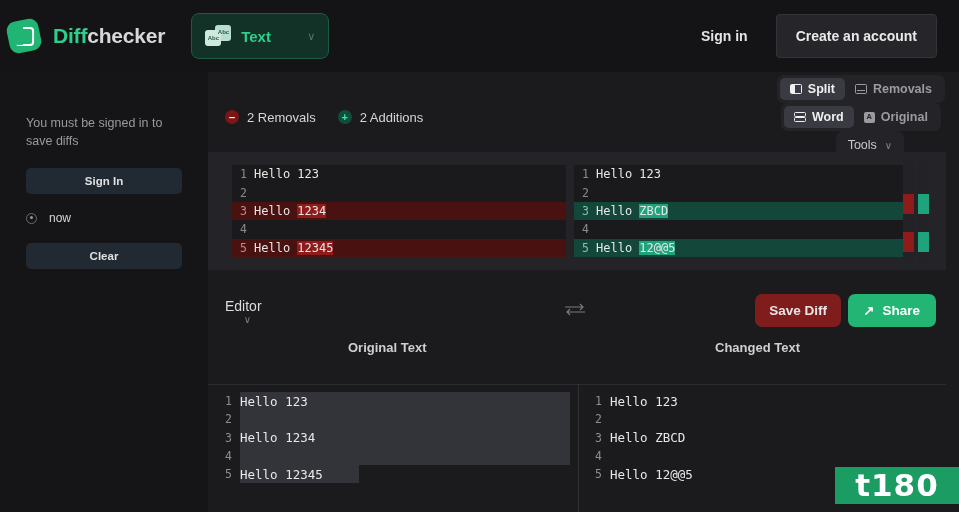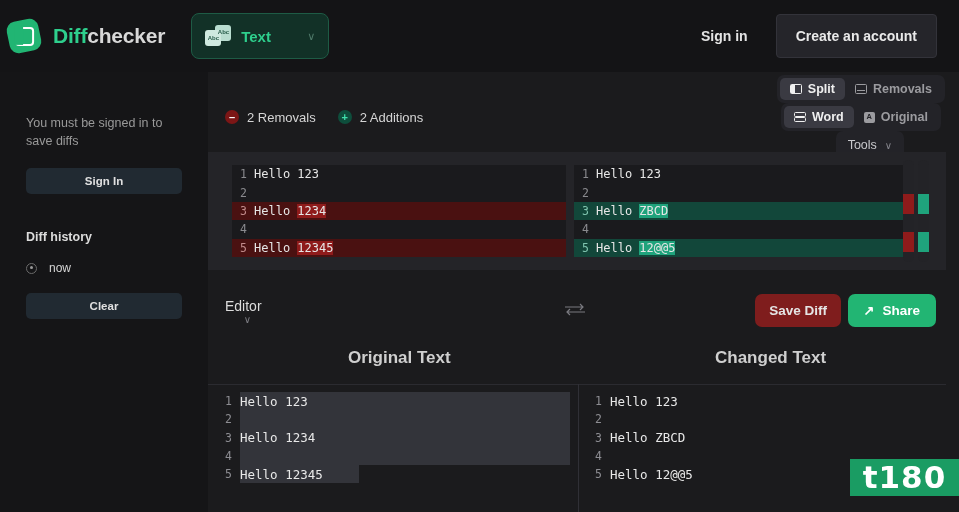--- a/index.html
+++ b/index.html
@@ -218,21 +218,21 @@
     position: absolute; right: 10px; top: 12px;
     padding: 9px 16px; border-radius: 7px; background: #22b573;
     color: #ffffff; font-size: 13.5px; font-weight: bold; cursor: pointer;
     display: flex; align-items: center;
   }
   .share-btn .arrow { margin-right: 8px; font-size: 13px; }
 
   
   .ed-heads { position: absolute; left: 0; top: 268px; width: 738px; height: 36px; }
   .ed-head {
-    position: absolute; top: 8px; color: #cfcfcf; font-size: 17px; font-weight: 600;
+    position: absolute; top: 0; color: #cfcfcf; font-size: 13px; font-weight: 600;
   }
   .ed-head.l { left: 140px; } .ed-head.r { left: 507px; }
 
   .ed-divider {
     position: absolute; left: 370px; top: 312px; width: 1px; height: 128px;
     background: #303036;
   }
   .ed-hr {
     position: absolute; left: 0; top: 312px; width: 738px; height: 1px;
     background: #2b2b30;
@@ -257,21 +257,21 @@
     background: #33343a;
   }
   .editor.left .sel-tail {
     position: absolute; left: 22px; top: 73px; width: 119px; height: 18px;
     background: #33343a;
   }
   .editor.left .lines { position: relative; z-index: 2; }
 
   
   .watermark {
-    position: absolute; right: 0; bottom: 16px; width: 109px; height: 37px;
+    position: absolute; right: 0; bottom: 8px; width: 124px; height: 37px;
     background: #1a9c63; display: flex; align-items: center; justify-content: center;
   }
   .watermark span {
     color: #ffffff; font-size: 31px; font-weight: bold; letter-spacing: 1px;
     font-family: "DejaVu Sans", sans-serif; line-height: 1;
   }
 </style>
 </head>
 <body>
 
@@ -299,21 +299,20 @@
   <div class="header-right">
     <div class="signin-link">Sign in</div>
     <div class="create-btn">Create an account</div>
   </div>
 </div>
 
 <div class="sidebar">
   <div class="side-p">You must be signed in to save diffs</div>
   <div class="side-btn">Sign In</div>
 
-  <div class="side-h hist">Diff history</div>
   <div class="hist-row">
     <div class="radio"></div>
     <div class="hist-label">now</div>
   </div>
   <div class="side-btn">Clear</div>
 </div>
 
 <div class="main">
 
   <div class="toolbar">

